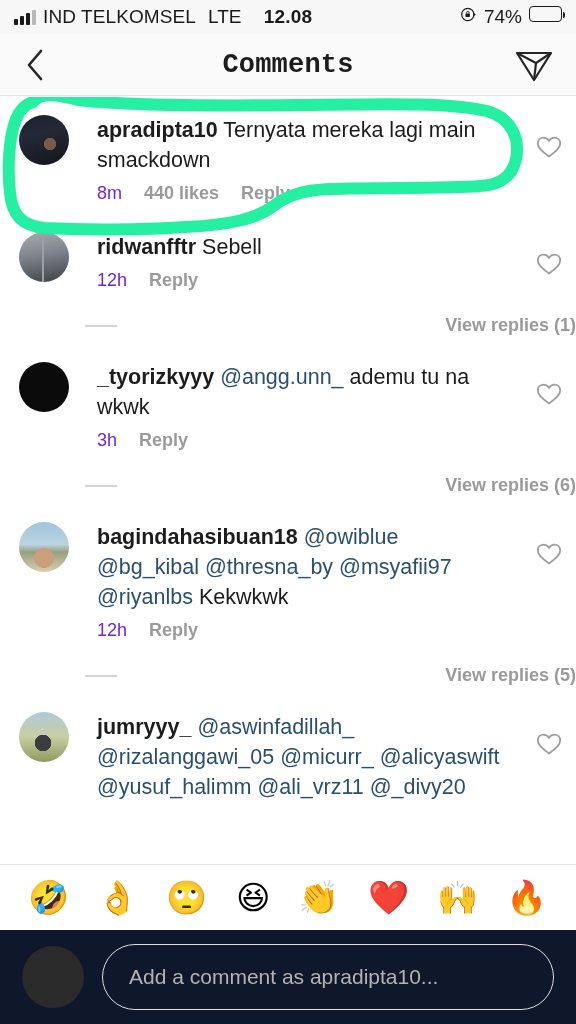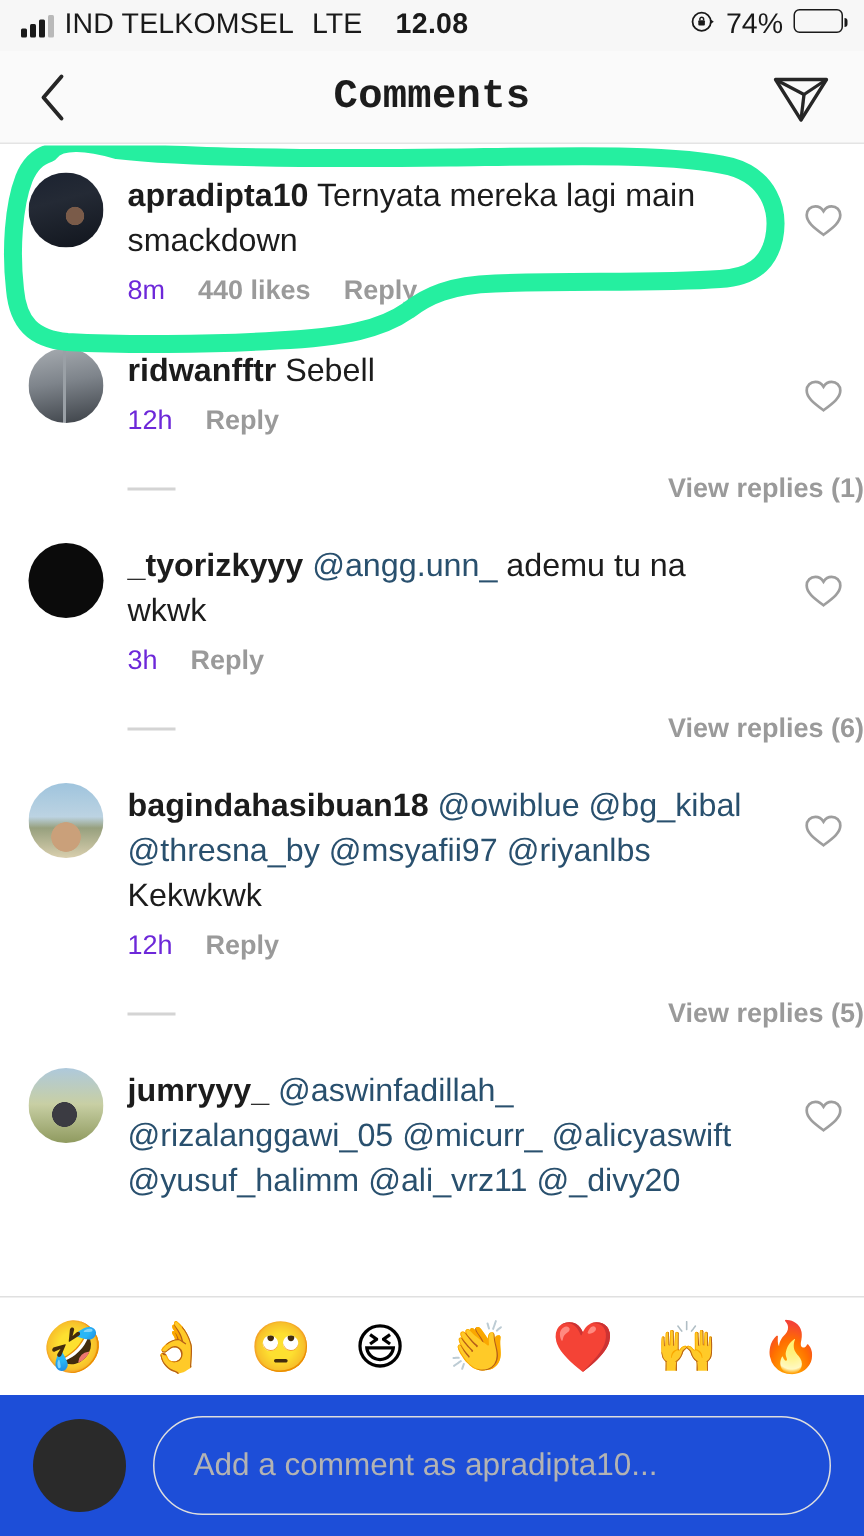--- a/index.html
+++ b/index.html
@@ -53,21 +53,21 @@
              cursor:pointer; }
   .nav-share{ position:absolute; right:20px; top:50%; transform:translateY(-50%);
               width:44px; height:40px; display:flex; align-items:center; justify-content:center;
               cursor:pointer; }
 
   
   .list{
     position:absolute; top:97px; left:0; width:576px; height:767px;
     background:#fff; overflow:hidden;
   }
-  .comment{ display:flex; padding:18px 0 0 0; }
+  .comment{ display:flex; padding:18px 0 0 0;gap:12px; }
   .c-avatar{
     flex:0 0 auto; width:50px; height:50px; border-radius:50%;
     margin-left:19px; margin-right:16px; overflow:hidden;
     background:#cfcfcf; position:relative;
   }
   .c-avatar .ph{ position:absolute; inset:0; }
   .c-body{ flex:1 1 auto; padding-right:10px; min-width:0; }
   .c-text{
     font-size:21.5px; line-height:30px; color:#1c1c1c;
     word-wrap:break-word;
@@ -101,21 +101,21 @@
     background:#fff; border-top:1px solid #e0e0e0;
     display:flex; align-items:center; justify-content:space-around;
     padding:0 14px;
   }
   .emojibar span{ font-size:33px; line-height:1; cursor:pointer;
                   font-family:"DejaVu Sans", sans-serif; }
 
   
   .composer{
     position:absolute; left:0; top:930px; width:576px; height:94px;
-    background:#1d4ed8; display:flex; align-items:center; padding:0 22px;
+    background:#0f172a; display:flex; align-items:center; padding:0 22px;
   }
   .composer .me{
     flex:0 0 auto; width:62px; height:62px; border-radius:50%;
     overflow:hidden; background:#2a2a2a; position:relative; margin-right:18px;
   }
   .composer .box{
     flex:1 1 auto; height:66px; border:1.6px solid #dedede; border-radius:33px;
     display:flex; align-items:center; padding:0 26px;
     font-size:21px; color:#b3b3b3; cursor:text;
   }

